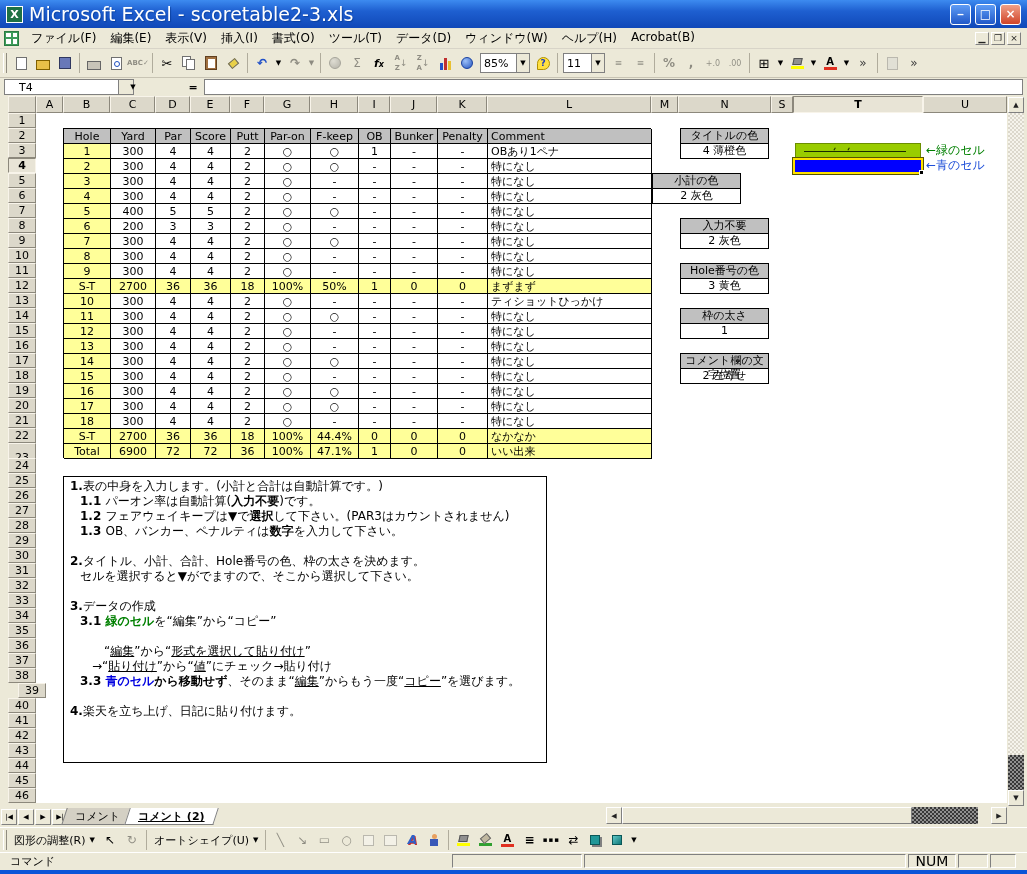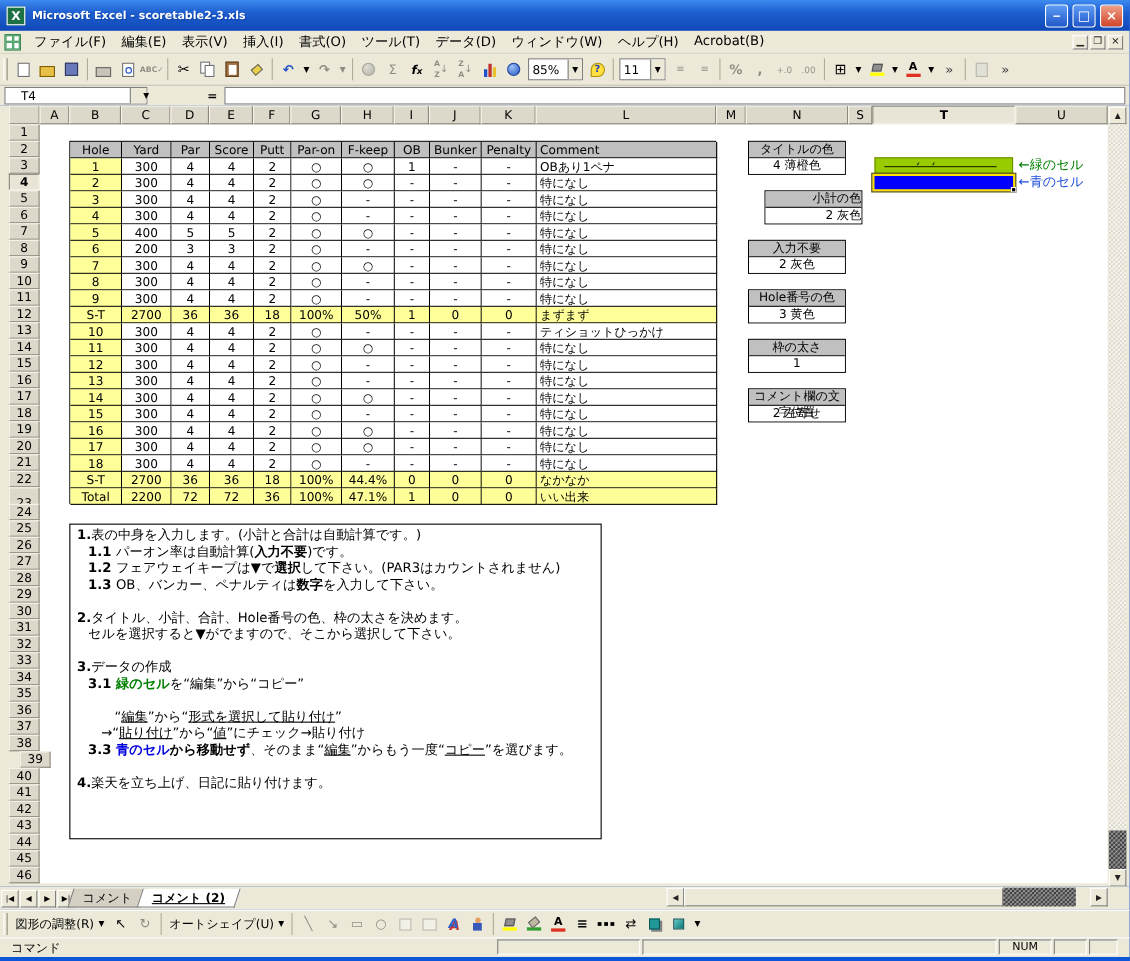--- a/index.html
+++ b/index.html
@@ -5,21 +5,21 @@
   *{box-sizing:border-box;margin:0;padding:0}
   html,body{width:1027px;height:874px;overflow:hidden}
   body{font-family:"DejaVu Sans","Liberation Sans",sans-serif;background:#0A55D8;position:relative}
   #win{position:absolute;left:0;top:0;width:1027px;height:874px}
   .abs{position:absolute}
   .raised{border:1px solid;border-color:#FFFFFF #808080 #808080 #FFFFFF}
   .sunken{border:1px solid;border-color:#808080 #FFFFFF #FFFFFF #808080}
   .chrome{background:#ECE9D8}
   
   #titlebar{left:0;top:0;width:1027px;height:28px;background:linear-gradient(#3D8BF0,#1E5FD0 40%,#1048B8);display:flex;align-items:center;color:#fff}
-  #titlebar .ttl{font-size:10px;font-weight:bold;margin-left:6px;text-shadow:1px 1px 1px #00308080}
+  #titlebar .ttl{font-size:19px;font-weight:normal;margin-left:6px;text-shadow:1px 1px 1px #00308080}
   .appicon{width:17px;height:17px;margin-left:6px;background:#1E7145;border:1px solid #fff;display:flex;align-items:center;justify-content:center;color:#fff;font-size:11px;font-weight:bold}
   .capbtn{width:21px;height:21px;border-radius:3px;border:1px solid #fff;display:flex;align-items:center;justify-content:center;color:#fff;font-size:12px;font-weight:bold;background:linear-gradient(#5E9CF5,#2158C8)}
   .capbtn.close{background:linear-gradient(#F0A088,#D04428)}
   
   #menubar{left:0;top:28px;width:1027px;height:21px;display:flex;align-items:center;font-size:12px;border-bottom:1px solid #D8D4C8}
   #menubar .mi{padding:2px 7px}
   .sheeticon{width:15px;height:15px;margin:0 5px 0 4px;background:#fff;border:1px solid #2A7B42;display:grid;grid-template-columns:1fr 1fr;grid-template-rows:1fr 1fr}
   .sheeticon i{border:1px solid #3D9B5A}
   .winbtn{width:14px;height:13px;margin-left:2px;background:#ECE9D8;border:1px solid;border-color:#fff #808080 #808080 #fff;display:flex;align-items:center;justify-content:center;font-size:9px;color:#222}
   
@@ -100,21 +100,21 @@
   .stab{height:17px;padding:0 10px;font-size:11px;display:flex;align-items:center;border:1px solid #808080;border-top:none;background:#D4D0C4;transform:skewX(-18deg);margin-left:-4px}
   .stab span{transform:skewX(18deg)}
   .stab.active{background:#fff;font-weight:bold;text-decoration:underline;z-index:2}
   
   #drawbar{left:0;top:827px;width:1027px;height:25px;display:flex;align-items:center;border-top:1px solid #fff;font-size:11px}
   .dcombo{height:20px;display:flex;align-items:center;padding:0 4px;gap:4px}
   .dcombo .da7{font-size:7px}
   
   #statusbar{left:0;top:852px;width:1027px;height:18px;display:flex;align-items:center;font-size:11px;border-top:1px solid #fff}
   #statusbar .mode{margin-left:10px}
-  .spanel{position:absolute;top:854px;height:14px;border:1px solid;border-color:#808080 #fff #fff #808080;font-size:10px;display:flex;align-items:center;justify-content:center}
+  .spanel{position:absolute;top:854px;height:14px;border:1px solid;border-color:#808080 #fff #fff #808080;font-size:14px;display:flex;align-items:center;justify-content:center}
   #winborder-l{left:0;top:0;width:4px;height:874px;background:#0A55D8}
   #winborder-r{left:1023px;top:0;width:4px;height:874px;background:#0A55D8}
   #winborder-b{left:0;top:870px;width:1027px;height:4px;background:#0A55D8}
 </style>
 </head>
 <body>
 
 <div id="win">
   <div id="winborder-l" class="abs"></div>
   <div id="winborder-r" class="abs"></div>
@@ -617,37 +617,37 @@
         <div class="tcell yel" style="left: 92px; top: 300px; width: 35px; height: 15px;">36</div>
         <div class="tcell yel" style="left: 127px; top: 300px; width: 40px; height: 15px;">36</div>
         <div class="tcell yel" style="left: 167px; top: 300px; width: 34px; height: 15px;">18</div>
         <div class="tcell yel" style="left: 201px; top: 300px; width: 46px; height: 15px;">100%</div>
         <div class="tcell yel" style="left: 247px; top: 300px; width: 48px; height: 15px;">44.4%</div>
         <div class="tcell yel" style="left: 295px; top: 300px; width: 32px; height: 15px;">0</div>
         <div class="tcell yel" style="left: 327px; top: 300px; width: 47px; height: 15px;">0</div>
         <div class="tcell yel" style="left: 374px; top: 300px; width: 50px; height: 15px;">0</div>
         <div class="tcell yel lft" style="left: 424px; top: 300px; width: 164px; height: 15px;">なかなか</div>
         <div class="tcell yel" style="left: 0px; top: 315px; width: 47px; height: 15px;">Total</div>
-        <div class="tcell yel" style="left: 47px; top: 315px; width: 45px; height: 15px;">2200</div>
+        <div class="tcell yel" style="left: 47px; top: 315px; width: 45px; height: 15px;">6900</div>
         <div class="tcell yel" style="left: 92px; top: 315px; width: 35px; height: 15px;">72</div>
         <div class="tcell yel" style="left: 127px; top: 315px; width: 40px; height: 15px;">72</div>
         <div class="tcell yel" style="left: 167px; top: 315px; width: 34px; height: 15px;">36</div>
         <div class="tcell yel" style="left: 201px; top: 315px; width: 46px; height: 15px;">100%</div>
         <div class="tcell yel" style="left: 247px; top: 315px; width: 48px; height: 15px;">47.1%</div>
         <div class="tcell yel" style="left: 295px; top: 315px; width: 32px; height: 15px;">1</div>
         <div class="tcell yel" style="left: 327px; top: 315px; width: 47px; height: 15px;">0</div>
         <div class="tcell yel" style="left: 374px; top: 315px; width: 50px; height: 15px;">0</div>
         <div class="tcell yel lft" style="left: 424px; top: 315px; width: 164px; height: 15px;">いい出来</div>
       </div>
     <div id="optboxes">
         <div class="optbox" style="left: 680px; top: 32px;">
           <div class="ot">タイトルの色</div>
           <div class="ov">4 薄橙色</div>
         </div>
-        <div class="optbox" style="left: 695px; top: 77px; text-align: right;">
+        <div class="optbox" style="left: 652px; top: 77px;">
           <div class="ot">小計の色</div>
           <div class="ov">2 灰色</div>
         </div>
         <div class="optbox" style="left: 680px; top: 122px;">
           <div class="ot">入力不要</div>
           <div class="ov">2 灰色</div>
         </div>
         <div class="optbox" style="left: 680px; top: 167px;">
           <div class="ot">Hole番号の色</div>
           <div class="ov">3 黄色</div>

